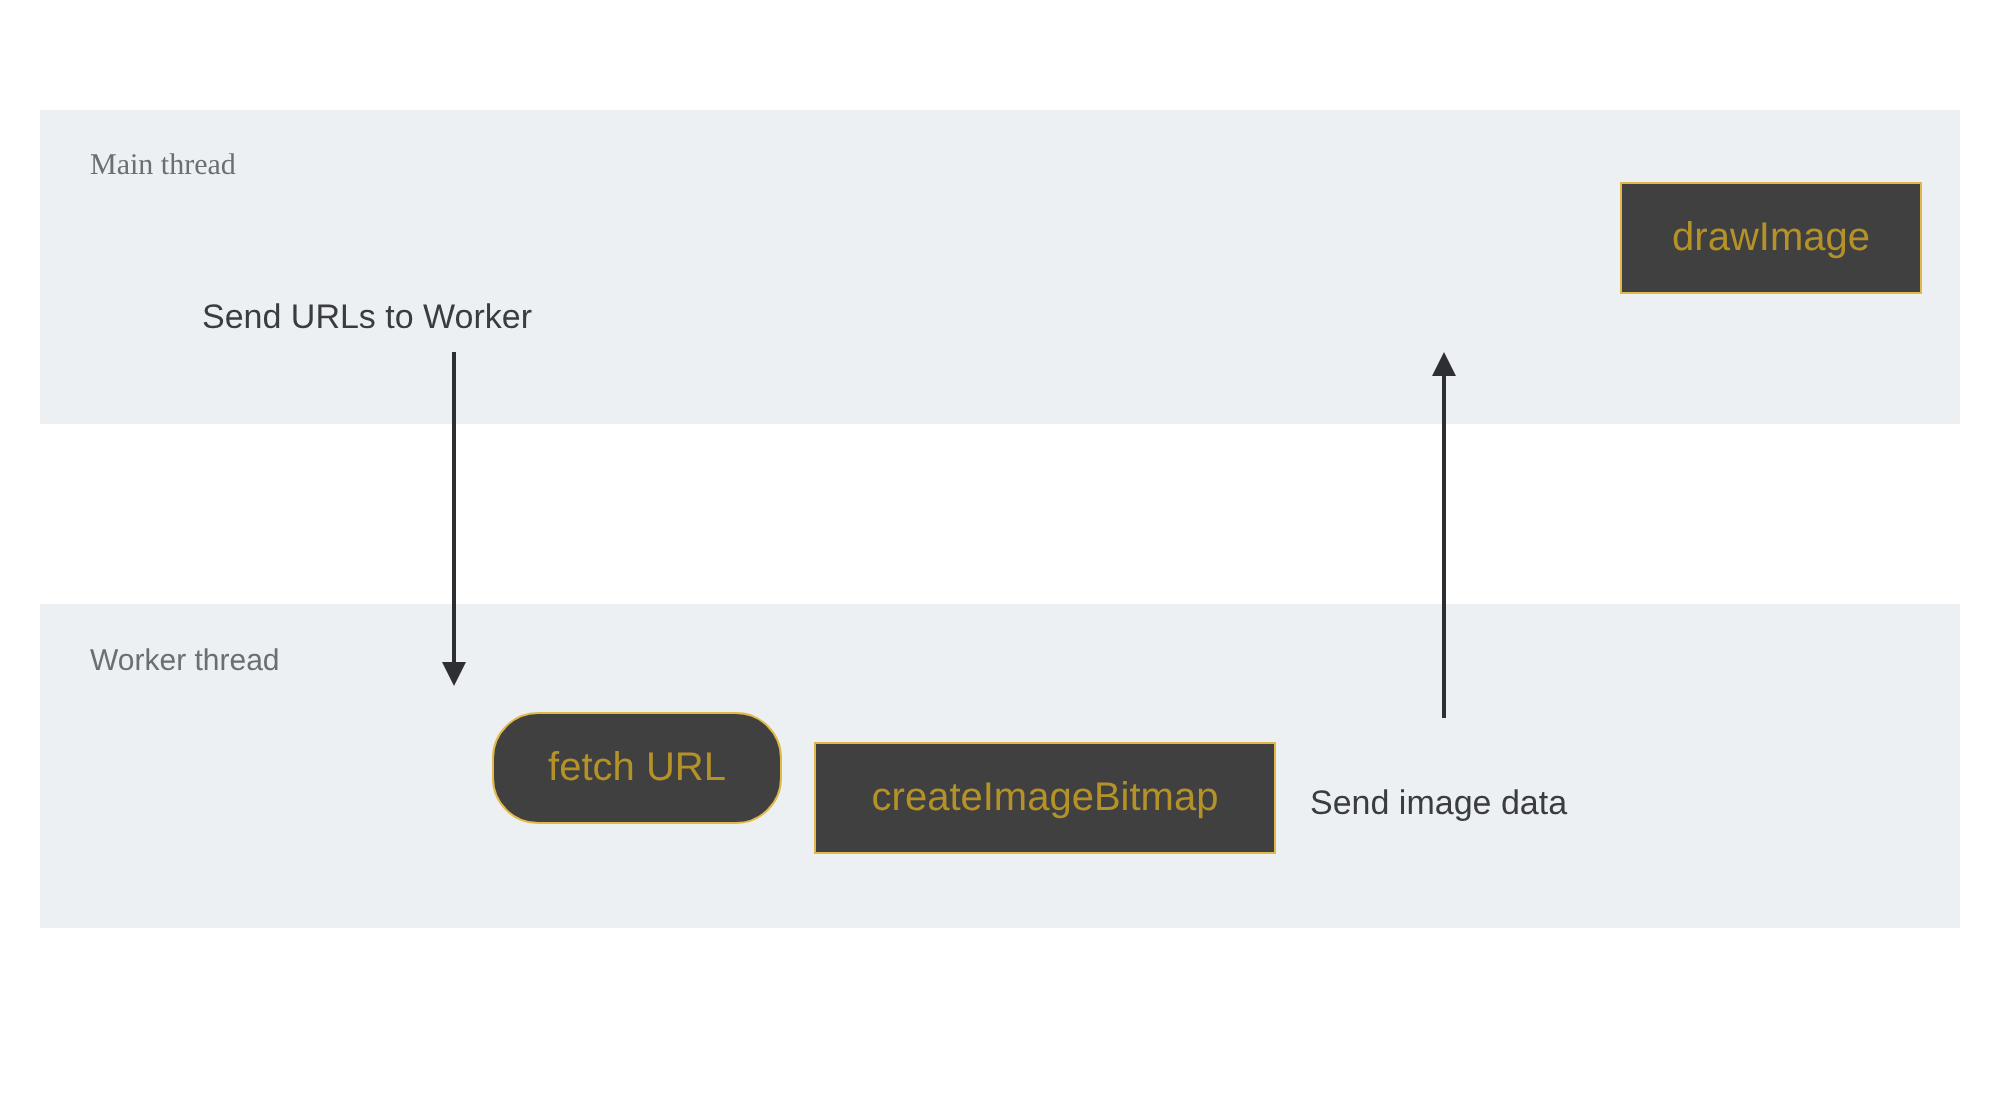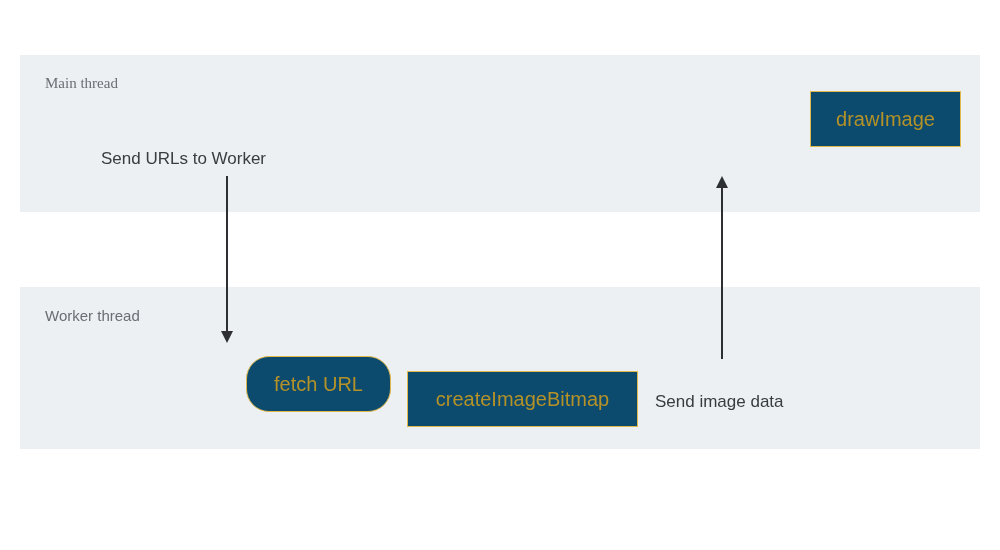--- a/index.html
+++ b/index.html
@@ -16,38 +16,38 @@
     background: #ecf0f2;
     left: 20px;
     right: 20px;
   }
   .panel-main {
     top: 55px;
     height: 157px;
     font-family: Liberation Serif, serif;
   }
   .panel-worker {
-    top: 287px;
+    top: 302px;
     height: 162px;
   }
   .panel-label {
     position: absolute;
     top: 20px;
     left: 25px;
     font-size: 15px;
     color: #6b6e73;
   }
   .flow-label {
     position: absolute;
     font-size: 17px;
     color: #3a3c3f;
   }
   .box {
     position: absolute;
-    background: #0c4a6e;
+    background: #404040;
     border: 1px solid #e1b94a;
     display: flex;
     align-items: center;
     justify-content: center;
     font-size: 20px;
     color: #b49227;
     font-weight: 400;
   }
   .arrow-line {
     position: absolute;

